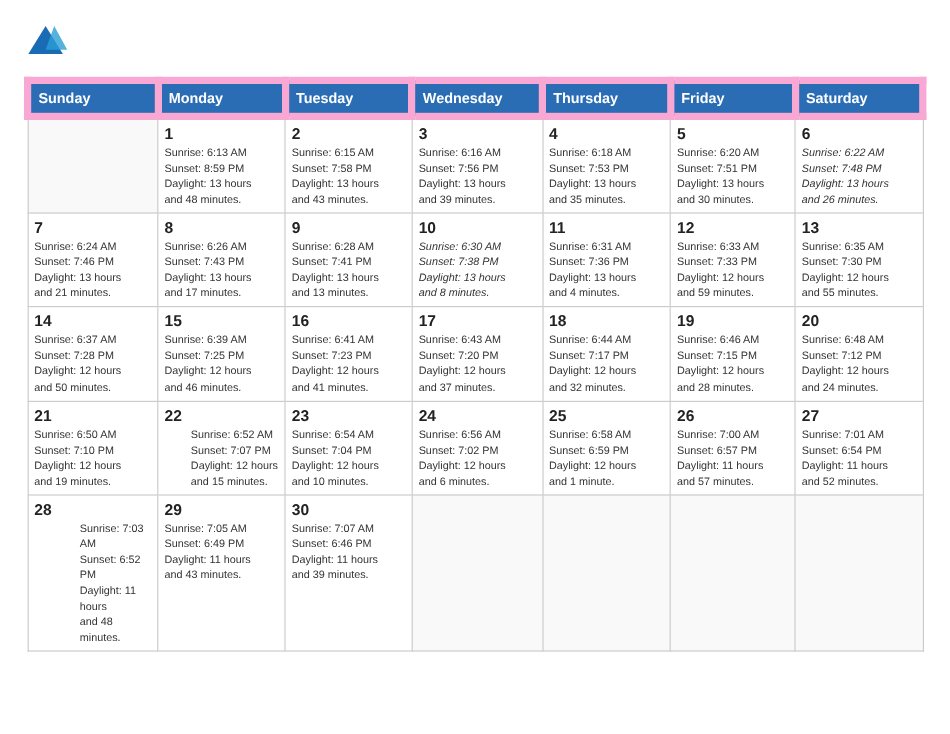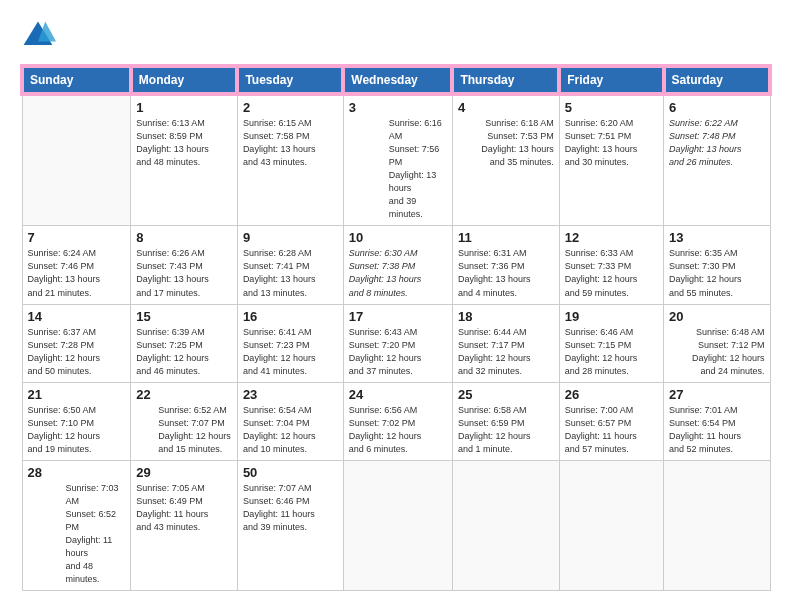--- a/index.html
+++ b/index.html
@@ -63,21 +63,21 @@
       border-collapse: collapse;
       border: 1px solid #ccc;
     }
     .calendar th {
       background-color: #2a6db5;
       color: #fff;
       font-size: 12px;
       font-weight: bold;
       padding: 5px 6px;
       text-align: left;
-      border: 4px solid #f9a8d4;
+      border: 6px solid #f9a8d4;
     }
     .calendar td {
       border: 1px solid #ccc;
       vertical-align: top;
       padding: 4px 5px;
       width: 113px;
       min-height: 72px;
       font-size: 9.5px;
       color: #333;
       background: #fff;
@@ -143,28 +143,28 @@
           </td>
           <td>
             <span class="day-num">2</span>
             <div class="day-info" style="white-space: pre-line;">Sunrise: 6:15 AM
 Sunset: 7:58 PM
 Daylight: 13 hours
 and 43 minutes.</div>
           </td>
           <td>
             <span class="day-num">3</span>
-            <div class="day-info" style="white-space: pre-line; margin-left: 40px;">Sunrise: 6:16 AM
+            <div class="day-info" style="white-space: pre-line;">Sunrise: 6:16 AM
 Sunset: 7:56 PM
 Daylight: 13 hours
 and 39 minutes.</div>
           </td>
           <td>
             <span class="day-num">4</span>
-            <div class="day-info" style="white-space: pre-line; text-align: right;">Sunrise: 6:18 AM
+            <div class="day-info" style="white-space: pre-line;">Sunrise: 6:18 AM
 Sunset: 7:53 PM
 Daylight: 13 hours
 and 35 minutes.</div>
           </td>
           <td>
             <span class="day-num">5</span>
             <div class="day-info" style="white-space: pre-line;">Sunrise: 6:20 AM
 Sunset: 7:51 PM
 Daylight: 13 hours
 and 30 minutes.</div>
@@ -266,21 +266,21 @@
           </td>
           <td>
             <span class="day-num">19</span>
             <div class="day-info" style="white-space: pre-line;">Sunrise: 6:46 AM
 Sunset: 7:15 PM
 Daylight: 12 hours
 and 28 minutes.</div>
           </td>
           <td>
             <span class="day-num">20</span>
-            <div class="day-info" style="white-space: pre-line; text-align: right;">Sunrise: 6:48 AM
+            <div class="day-info" style="white-space: pre-line;">Sunrise: 6:48 AM
 Sunset: 7:12 PM
 Daylight: 12 hours
 and 24 minutes.</div>
           </td>
         </tr>
         <tr>
           <td>
             <span class="day-num">21</span>
             <div class="day-info" style="white-space: pre-line;">Sunrise: 6:50 AM
 Sunset: 7:10 PM
@@ -339,21 +339,21 @@
 and 48 minutes.</div>
           </td>
           <td>
             <span class="day-num">29</span>
             <div class="day-info" style="white-space: pre-line;">Sunrise: 7:05 AM
 Sunset: 6:49 PM
 Daylight: 11 hours
 and 43 minutes.</div>
           </td>
           <td>
-            <span class="day-num">50</span>
+            <span class="day-num">30</span>
             <div class="day-info" style="white-space: pre-line;">Sunrise: 7:07 AM
 Sunset: 6:46 PM
 Daylight: 11 hours
 and 39 minutes.</div>
           </td>
           <td class="empty"></td>
           <td class="empty"></td>
           <td class="empty"></td>
           <td class="empty"></td>
         </tr>

